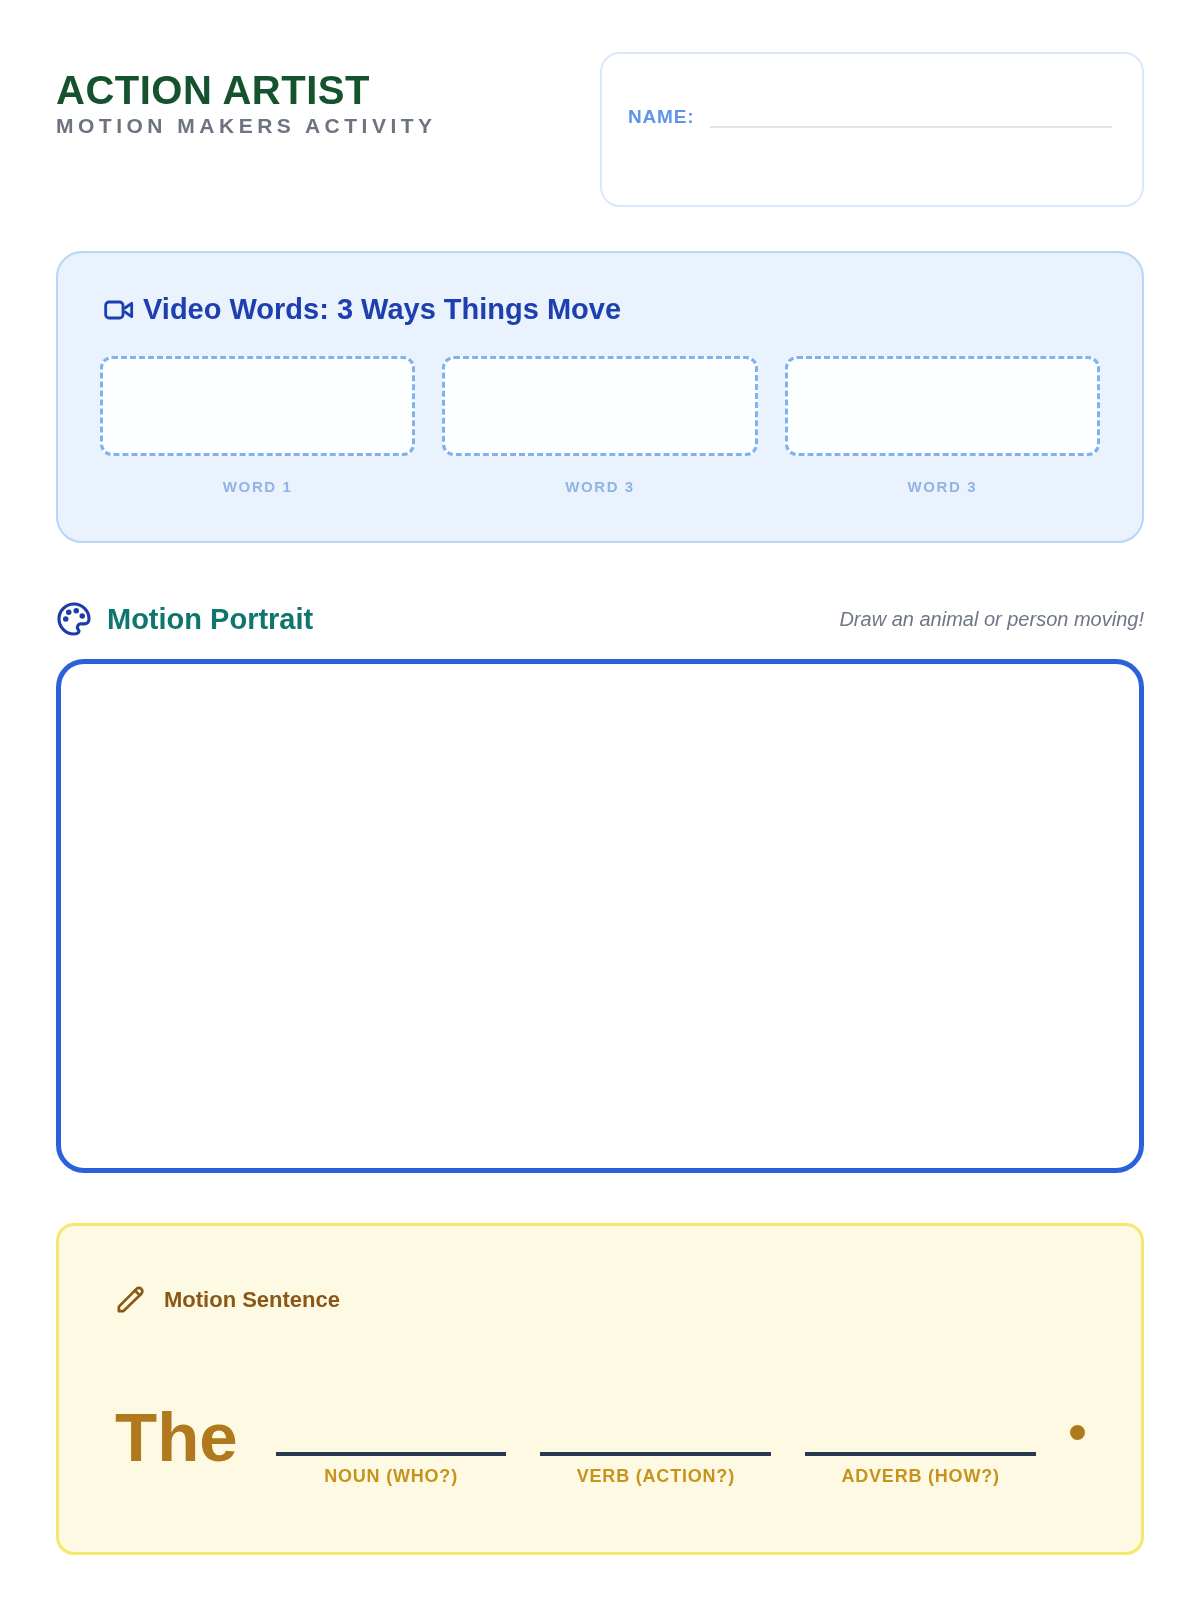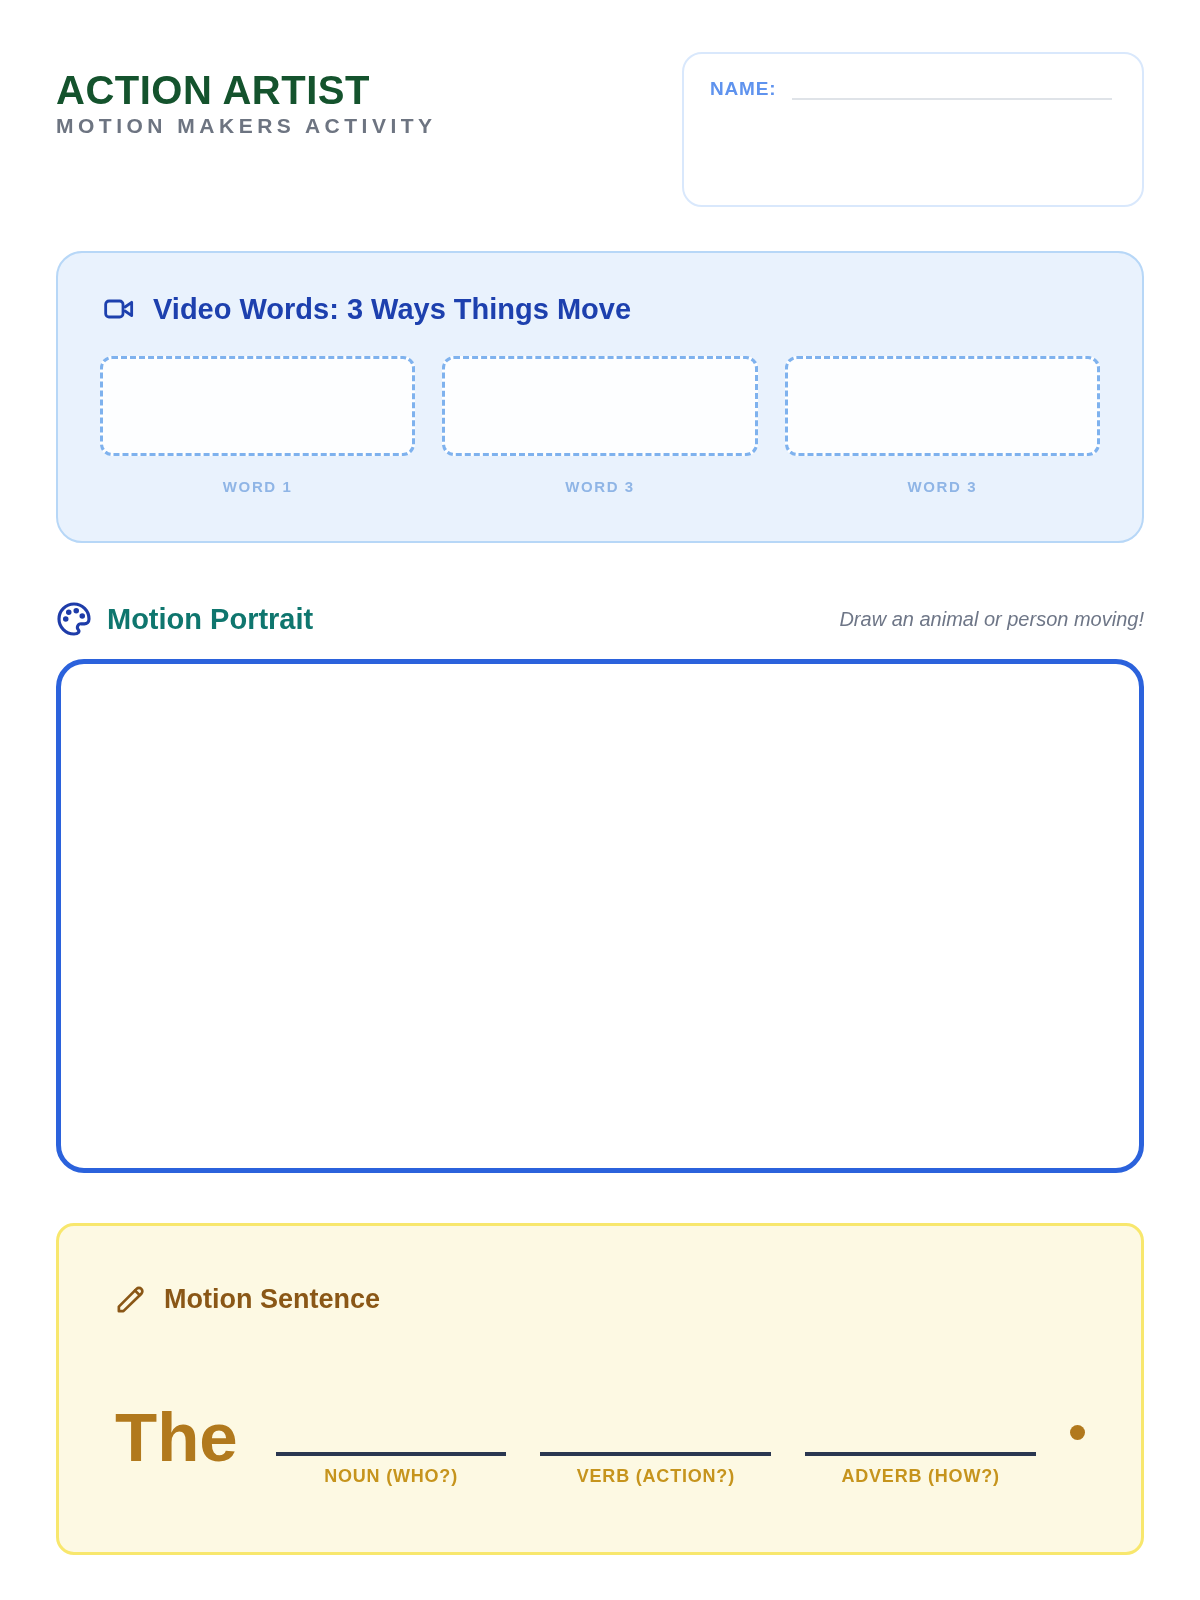--- a/index.html
+++ b/index.html
@@ -16,43 +16,43 @@
   .header-row { display: flex; justify-content: space-between; align-items: flex-start; }
   .main-title {
     font-size: 40px; font-weight: 900; color: #14532d;
     letter-spacing: 0.5px; line-height: 1.0; margin-top: 18px;
   }
   .subtitle {
     margin-top: 4px; font-size: 21px; font-weight: 700;
     letter-spacing: 4.5px; color: #6d7481;
   }
   .name-card {
-    width: 462px; min-height: 155px;
+    width: 544px; min-height: 155px;
     border: 2px solid #d9e8fc; border-radius: 20px;
-    padding: 20px 30px 30px 26px;
+    padding: 48px 30px 30px 26px;
     display: flex; flex-direction: column; gap: 26px;
     background: #ffffff;
   }
   .field-row { display: flex; align-items: flex-end; }
   .field-label {
     font-size: 19px; font-weight: 700; color: #5f93ee; letter-spacing: 0.8px;
     flex: 0 0 auto;
   }
   .field-line {
     flex: 1 1 auto; margin-left: 16px;
     border-bottom: 2px solid #dfe3e8; height: 26px;
   }
 
   
   .video-card {
     margin-top: 44px;
     background: #e9f2fd; border: 2px solid #b7d7f7; border-radius: 26px;
     padding: 40px 42px 46px 42px;
   }
-  .section-head { display: flex; align-items: flex-start; gap: 15px; }
+  .section-head { display: flex; align-items: flex-end; gap: 5px; }
   .video-title { font-size: 29px; font-weight: 700; color: #1d40ae; }
   .word-row { display: flex; gap: 27px; margin-top: 30px; }
   .word-col { flex: 1 1 0; }
   .word-box {
     height: 100px; background: #fdfeff;
     border: 3px dashed #7fb2ee; border-radius: 12px;
   }
   .word-label {
     margin-top: 22px; text-align: center;
     font-size: 15px; font-weight: 700; letter-spacing: 1.6px; color: #8fb5e6;
@@ -71,21 +71,21 @@
     border: 5px solid #2b62dc; border-radius: 28px;
   }
 
   
   .sentence-card {
     margin-top: 50px; height: 332px;
     background: #fdf9e3; border: 3px solid #f8e76d; border-radius: 18px;
     padding: 58px 56px 0 56px;
   }
   .sentence-head { display: flex; align-items: center; gap: 18px; }
-  .sentence-title { font-size: 27px; font-weight: 700; color: #8a5716; }
+  .sentence-title { font-size: 22px; font-weight: 700; color: #8a5716; }
   .sentence-row { margin-top: 88px; display: flex; align-items: flex-start; }
   .sentence-start {
     font-size: 69px; font-weight: 800; color: #b1791d; line-height: 1.0;
     margin-right: 38px; flex: 0 0 auto;
   }
   .blank-col { flex: 1 1 0; margin-right: 34px; margin-top: 49px; }
   .blank-line { height: 0; border-bottom: 4px solid #2a3750; }
   .blank-label {
     margin-top: 10px; text-align: center;
     font-size: 18px; font-weight: 700; letter-spacing: 0.8px; color: #c6941d;

